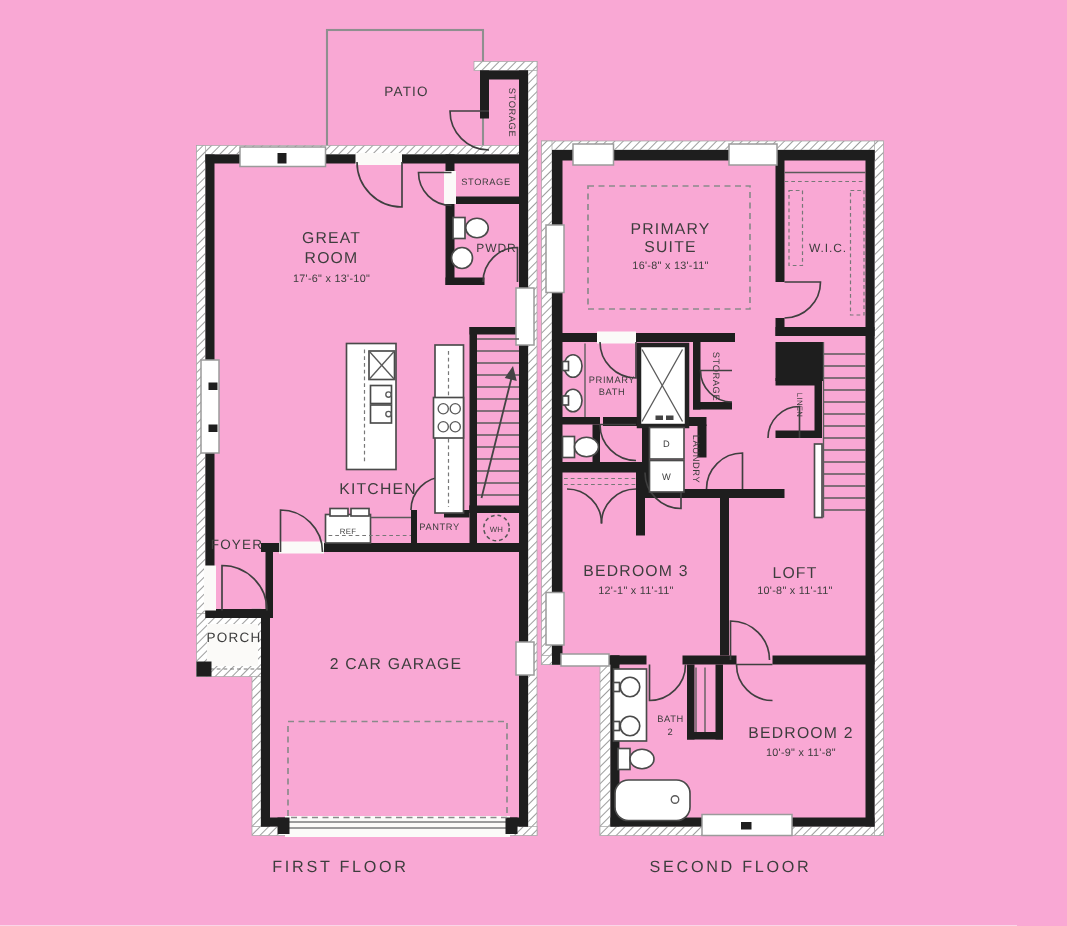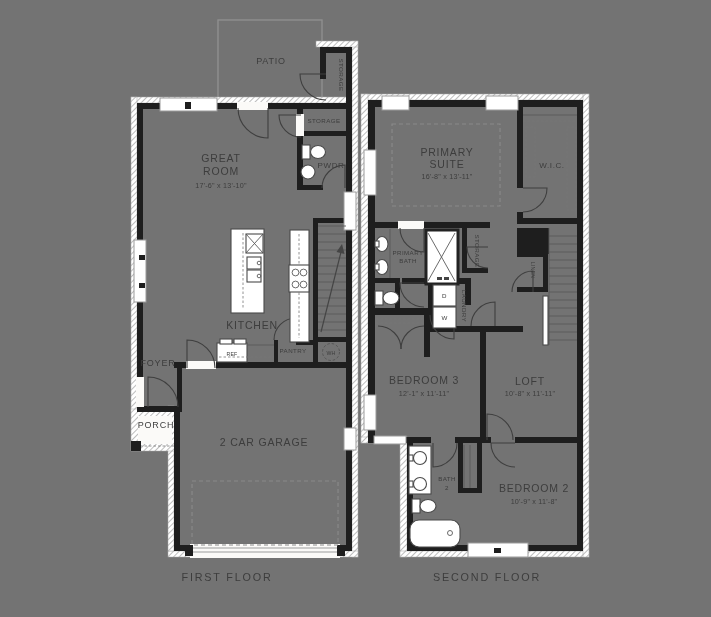--- a/index.html
+++ b/index.html
@@ -1,16 +1,16 @@
 <!DOCTYPE html>
 <html><head>
 <meta charset="utf-8">
 <style>
   html,body{margin:0;padding:0;background:#fbfaf8;}
-  .stage{width:711px;height:617px;position:relative;background:#737373;overflow:hidden;}
+  .stage{width:711px;height:617px;position:relative;background:#f9a8d4;overflow:hidden;}
   svg{display:block;}
   text{font-family:"Liberation Sans",sans-serif;fill:#3d3d3d;text-anchor:middle;}
   .t1{font-size:10.5px;letter-spacing:0.8px;}
   .t2{font-size:9px;letter-spacing:0.8px;}
   .t3{font-size:7.2px;letter-spacing:0.2px;}
   .t4{font-size:8px;letter-spacing:0.6px;}
   .t5{font-size:6.2px;letter-spacing:0.4px;}
   .t6{font-size:5.2px;letter-spacing:0.2px;}
   .cap{font-size:10.8px;letter-spacing:1.8px;}
   .wall{fill:#1e1e1e;}

